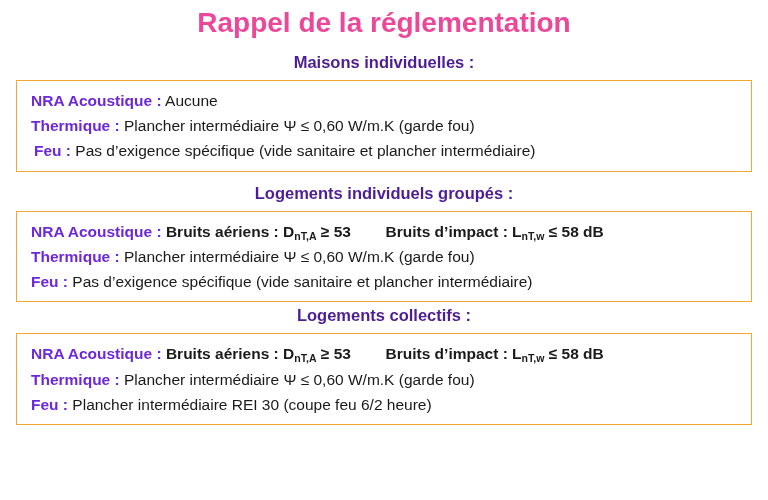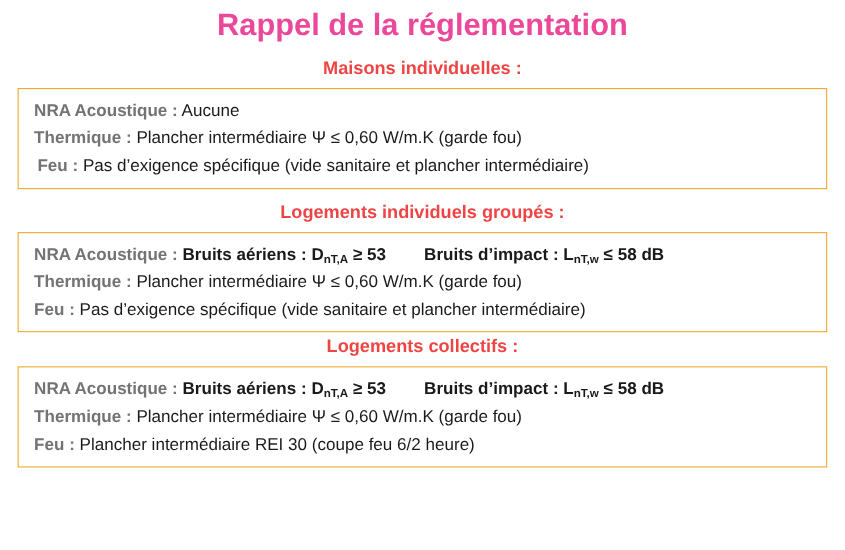--- a/index.html
+++ b/index.html
@@ -27,41 +27,41 @@
     font-weight: bold;
     font-size: 28px;
     letter-spacing: 0px;
     margin: 8px 0 14px 0;
     line-height: 1.1;
   }
   .section-heading {
     text-align: center;
     font-weight: bold;
     font-size: 16.5px;
-    color: #ef4444;
+    color: #4c1d95;
     margin: 0 0 8px 0;
   }
   .section-heading.second { margin-top: 12px; }
   .section-heading.third  { margin-top: 3px; }
 
   .box {
     border: 1.5px solid #f0a830;
     box-sizing: border-box;
     padding: 8px 14px 8px 14px;
     margin: 0 0 4px 0;
   }
   .line {
     font-size: 15.5px;
     line-height: 1.5;
     white-space: nowrap;
     color: #1a1a1a;
   }
   .line + .line { margin-top: 2px; }
   .lbl {
-    color: #737373;
+    color: #6d28d9;
     font-weight: bold;
   }
   .b { font-weight: bold; text-align: center; }
   .sub {
     font-size: 0.68em;
     vertical-align: baseline;
     position: relative;
     top: 3px;
     margin-top: 32px;
   }

